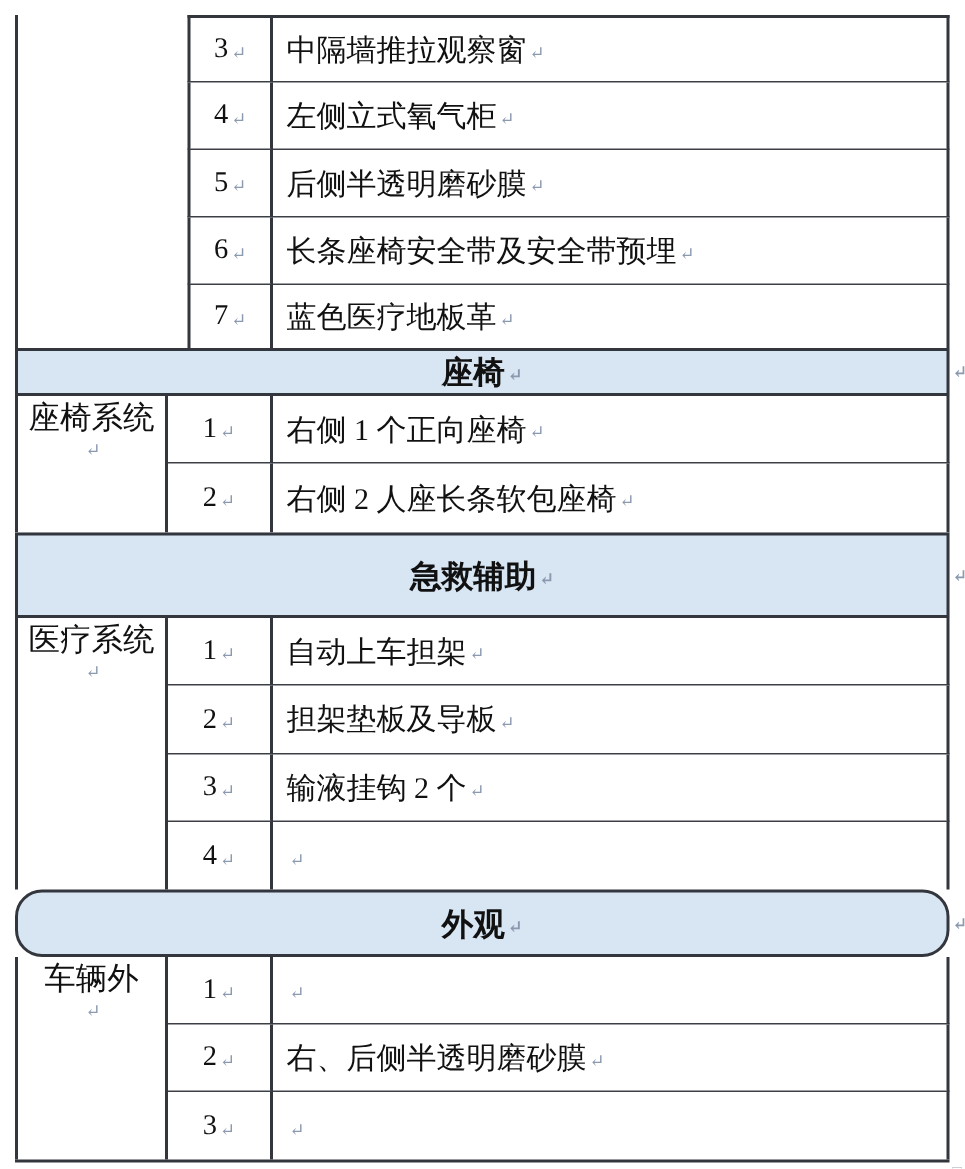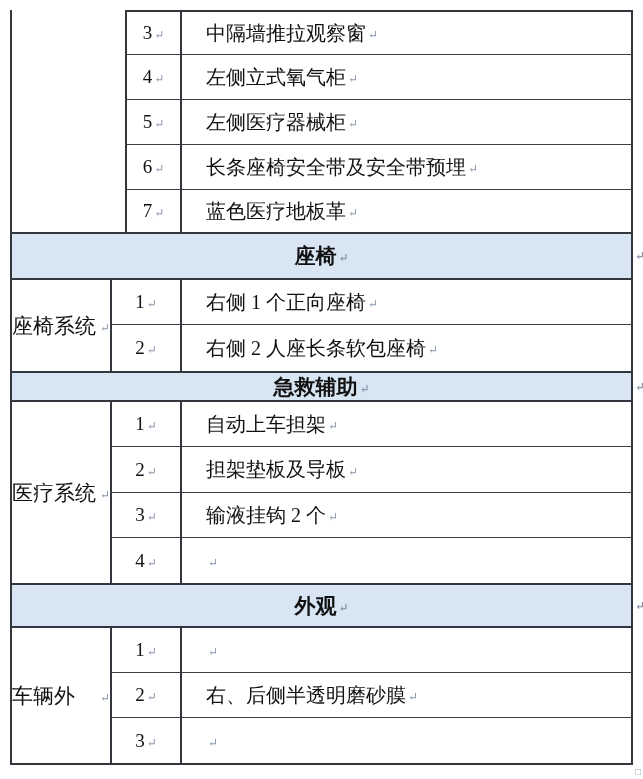--- a/index.html
+++ b/index.html
@@ -7,22 +7,22 @@
     width:643px;height:779px;background:#ffffff;overflow:hidden;
     font-family:"Liberation Serif","DejaVu Serif",serif;
     color:#111111;
   }
   .page{position:relative;width:643px;height:779px;}
   .doc-table{position:absolute;left:10px;top:10px;width:623px;}
 
   
   .cell{box-sizing:border-box;display:flex;align-items:center;overflow:hidden;}
   .num-cell{justify-content:center;font-size:19px;}
-  .desc-cell{padding-left:24px;font-size:20px;position:relative;}
-  .label-cell{justify-content:space-between;font-size:21px;position:relative;text-align:center;}
+  .desc-cell{padding-left:9px;font-size:20px;position:relative;}
+  .label-cell{justify-content:flex-start;font-size:21px;position:relative;text-align:center;flex-direction:column;}
 
   
   .pmark{
     font-size:12px;color:#8c9ab0;margin-left:2px;line-height:1;
     position:relative;top:2px;flex:none;
   }
   .edge-mark{
     position:absolute;right:-14px;top:50%;transform:translateY(-50%);
     font-size:12px;color:#8c9ab0;line-height:1;
   }
@@ -55,23 +55,23 @@
   .block .g-num{border-right:2px solid #33373d;border-bottom:1.5px solid #3c4046;}
   .block .g-desc{border-right:2px solid #33373d;border-bottom:1.5px solid #3c4046;align-items:center;}
   .block .row-last{border-bottom:none;}
   .block-b{grid-template-rows:45px 46px;}
   .block-b .g-label{grid-row:1/3;}
   .block-c{grid-template-rows:45px 46px 45px 45px;}
   .block-c .g-label{grid-row:1/5;}
   .block-d{grid-template-rows:45px 45px 45px;border-bottom:2px solid #33373d;}
   .block-d .g-label{grid-row:1/4;}
 
-  .band-1{height:48px;}
-  .band-2{height:31px;}
-  .band-3{height:45px;}
+  .band-1{height:32px;}
+  .band-2{height:57px;}
+  .band-3{height:45px;border-radius:18px;}
 </style>
 </head>
 <body>
 
 <div class="page">
   <div class="doc-table" style="position:absolute;">
 
     <div class="block-a">
       <div class="cell label-cell a-label"></div>
 
@@ -93,21 +93,21 @@
         <span>左侧立式氧气柜</span>
           <span class="pmark">↵</span>
 
       </div>
 
       <div class="cell num-cell a-num">
         <span>5</span>
           <span class="pmark">↵</span>
       </div>
       <div class="cell desc-cell a-desc">
-        <span>左侧医疗器械柜</span>
+        <span>后侧半透明磨砂膜</span>
           <span class="pmark">↵</span>
 
       </div>
 
       <div class="cell num-cell a-num">
         <span>6</span>
           <span class="pmark">↵</span>
       </div>
       <div class="cell desc-cell a-desc">
         <span>长条座椅安全带及安全带预埋</span>

